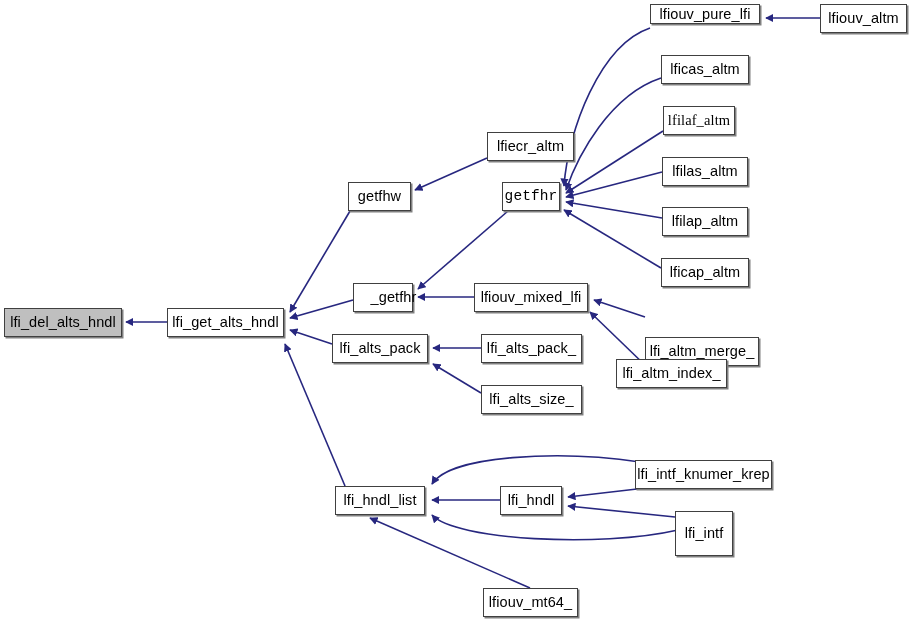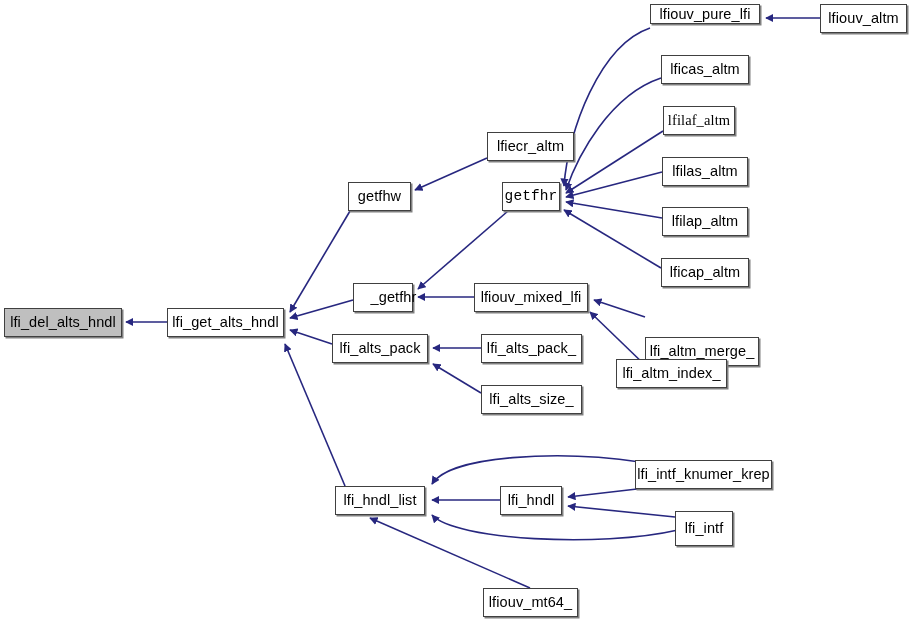--- a/index.html
+++ b/index.html
@@ -146,21 +146,21 @@
       </div>
       <div class="node" style="left: 645px; top: 309px; width: 114px; height: 29px; margin-top: 28px;">
         <span class="node-label">lfi_altm_merge_</span>
       </div>
       <div class="node" style="left: 616px; top: 359px; width: 111px; height: 29px;">
         <span class="node-label">lfi_altm_index_</span>
       </div>
       <div class="node" style="left: 635px; top: 460px; width: 137px; height: 29px;">
         <span class="node-label">lfi_intf_knumer_krep</span>
       </div>
-      <div class="node" style="left: 675px; top: 511px; width: 58px; height: 35px;">
+      <div class="node" style="left: 675px; top: 511px; width: 58px; height: 45px;">
         <span class="node-label">lfi_intf</span>
       </div>
       <div class="node" style="left: 820px; top: 4px; width: 87px; height: 29px;">
         <span class="node-label">lfiouv_altm</span>
       </div>
     </div>
 
 </div>
 
 </body></html>

